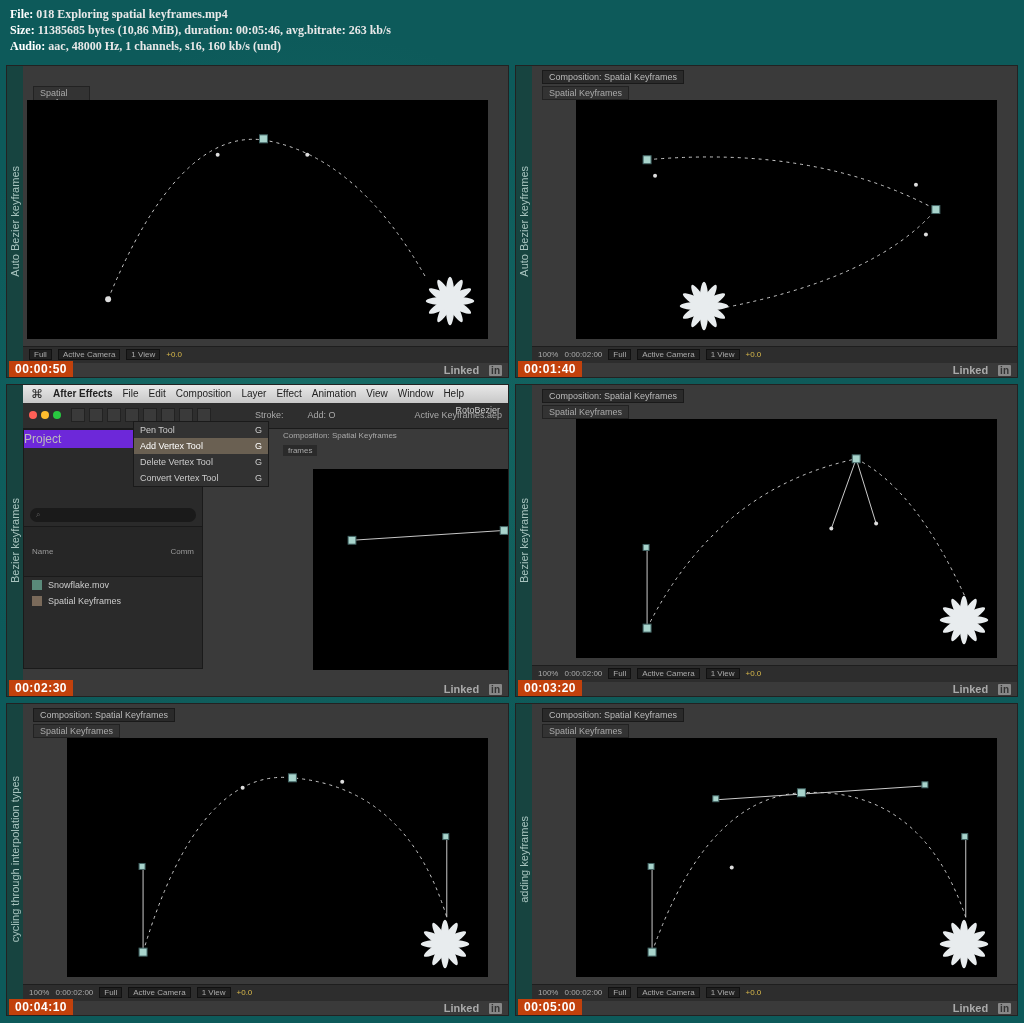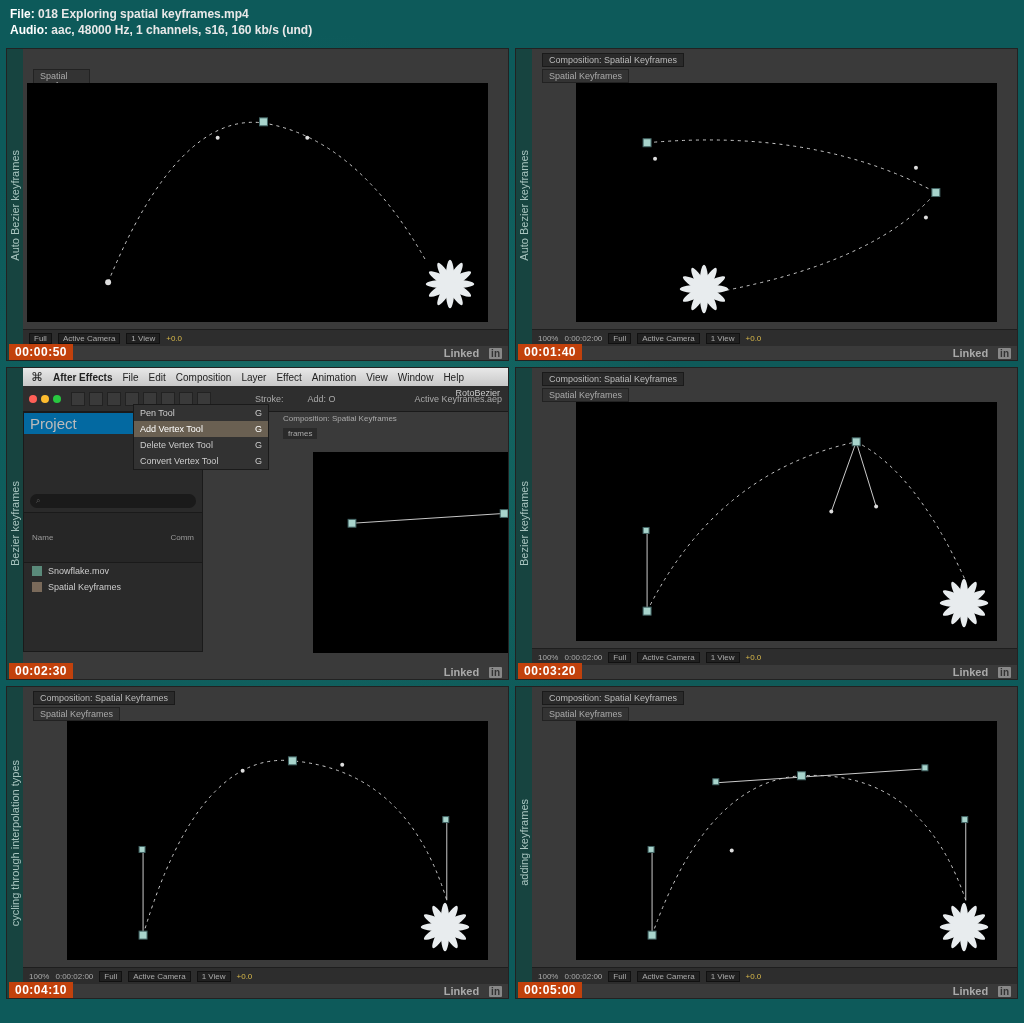--- a/index.html
+++ b/index.html
@@ -13,21 +13,21 @@
     width: 1024px;
     height: 1023px;
     overflow: hidden;
   }
   .info-block {
     padding: 6px 10px;
     color: #e8e8e8;
     font-size: 12px;
     font-weight: bold;
     line-height: 1.35;
-    font-family: Liberation Sans, sans-serif;
+    font-family: Liberation Serif, serif;
   }
   .info-block .lbl { color: #fff; }
   .grid {
     display: flex;
     flex-wrap: wrap;
     gap: 6px;
     padding: 4px 6px;
   }
   .cell {
     position: relative;
@@ -186,21 +186,21 @@
   }
   .pen-menu div { padding: 3px 6px; display: flex; justify-content: space-between; color: #ccc; }
   .pen-menu div.hl { background: #6a6052; color: #fff; }
   .project-panel {
     position: absolute;
     left: 16px; top: 44px;
     width: 180px; height: 240px;
     background: #2a2a2a;
     border: 1px solid #1a1a1a;
   }
-  .project-panel .hdr { font-size: 15px; padding: 2px 6px; color: #bbb; background: #0369a1; }
+  .project-panel .hdr { font-size: 12px; padding: 2px 0; color: #bbb; background: #6d28d9; }
   .project-panel .search {
     margin: 60px 6px 4px;
     height: 14px;
     background: #1a1a1a;
     border-radius: 7px;
     display: flex; align-items: center;
     padding: 0 6px;
   }
   .project-panel .list-hdr {
     display: flex; justify-content: space-between;
@@ -226,20 +226,21 @@
     position: absolute;
     left: 110px; right: 0; top: 40px; bottom: 0;
     background: #000;
   }
 </style>
 </head>
 <body>
 
 <div class="info-block">
   <div><span class="lbl">File:</span> <span>018 Exploring spatial keyframes.mp4</span></div>
+  <div><span class="lbl">Size:</span> <span>11385685 bytes (10,86 MiB), duration: 00:05:46, avg.bitrate: 263 kb/s</span></div>
   <div><span class="lbl">Audio:</span> <span>aac, 48000 Hz, 1 channels, s16, 160 kb/s (und)</span></div>
 </div>
 
 <div class="grid">
 
 <div class="cell">
   <div class="side-label">
         <span>Auto Bezier keyframes</span>
       </div>
   <div class="comp-tab-bar">

